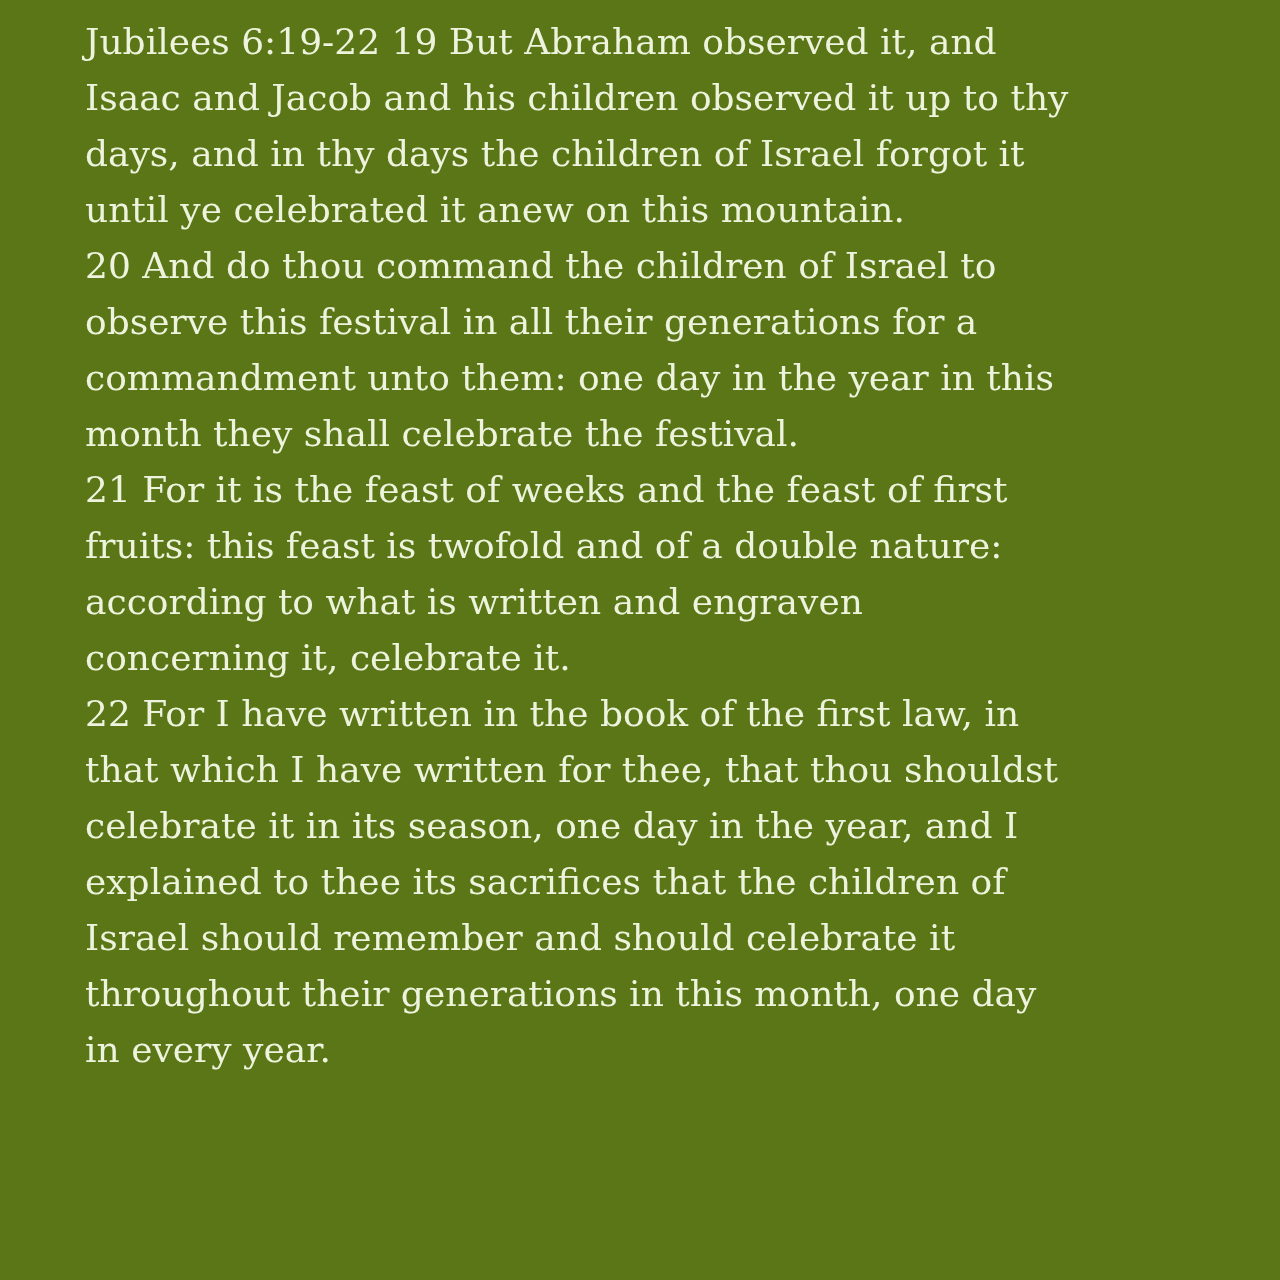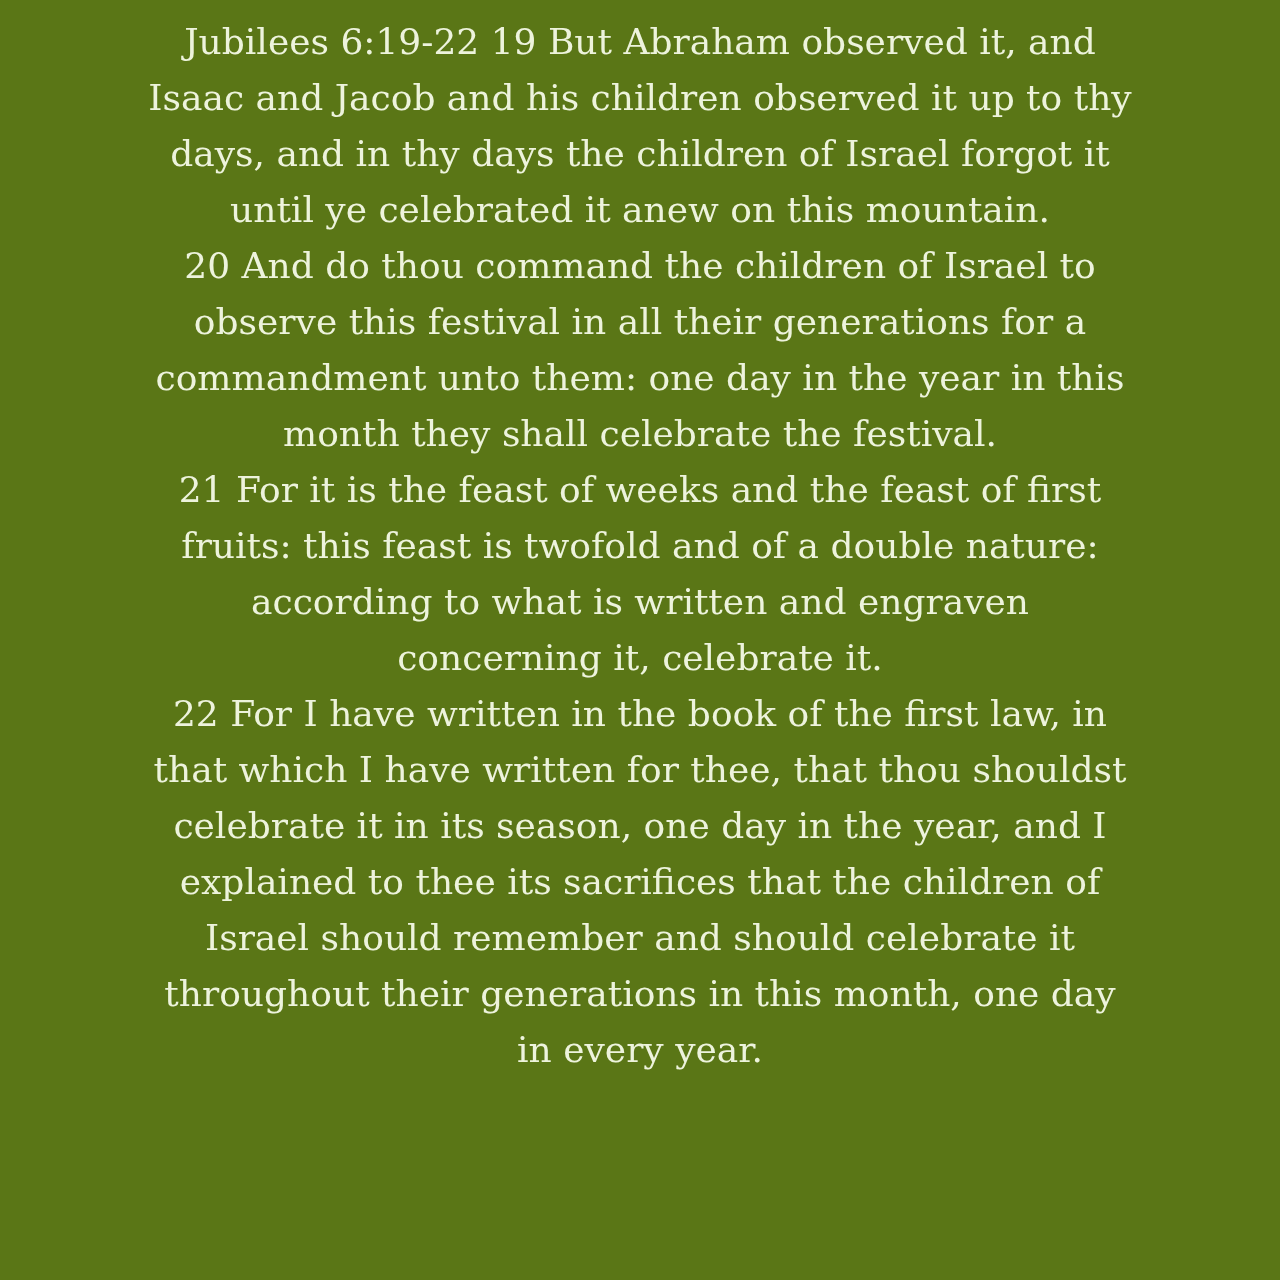--- a/index.html
+++ b/index.html
@@ -16,21 +16,21 @@
     width: 1280px;
     height: 1280px;
     box-sizing: border-box;
     background: var(--bg, #5a7616);
     display: block;
   }
   .quote-text {
     padding-top: 14px;
     margin: 0 auto;
     width: 1110px;
-    text-align: center;
+    text-align: left;
     font-family: "DejaVu Serif", "Liberation Serif", serif;
     font-size: 36px;
     line-height: 56px;
     font-weight: 500;
     color: var(--fg, #edf3dc);
     white-space: pre-line;
     letter-spacing: 0px;
   }
 </style>
 </head>

